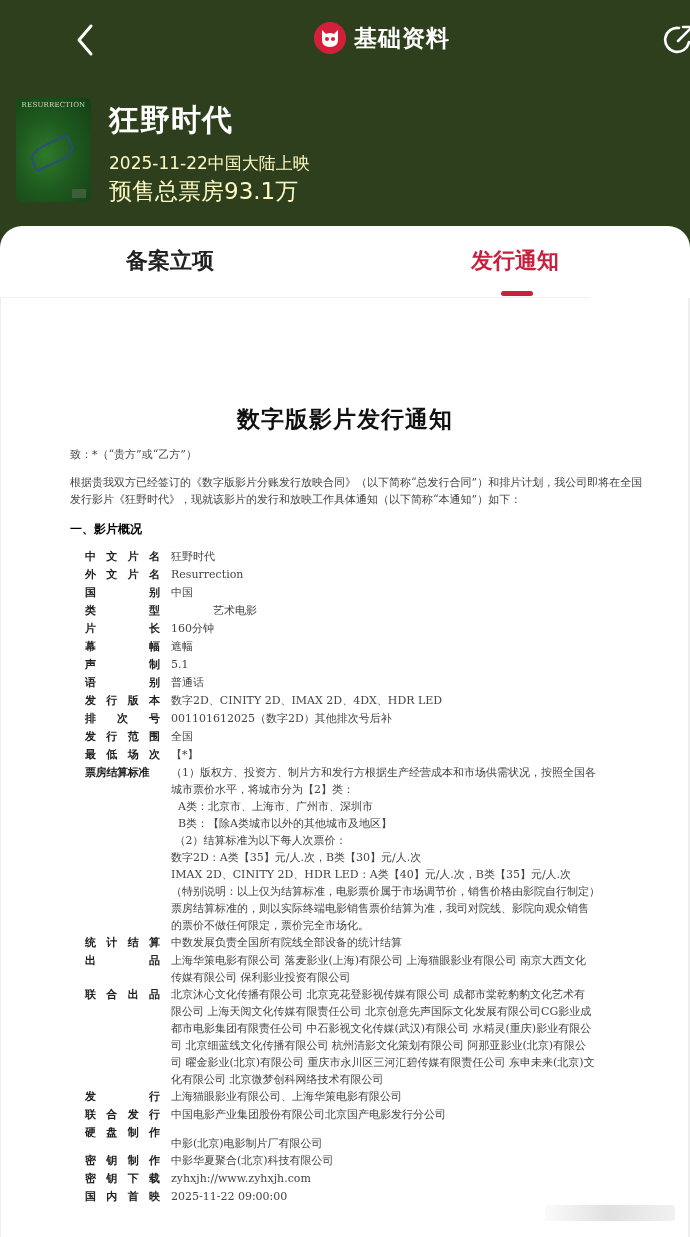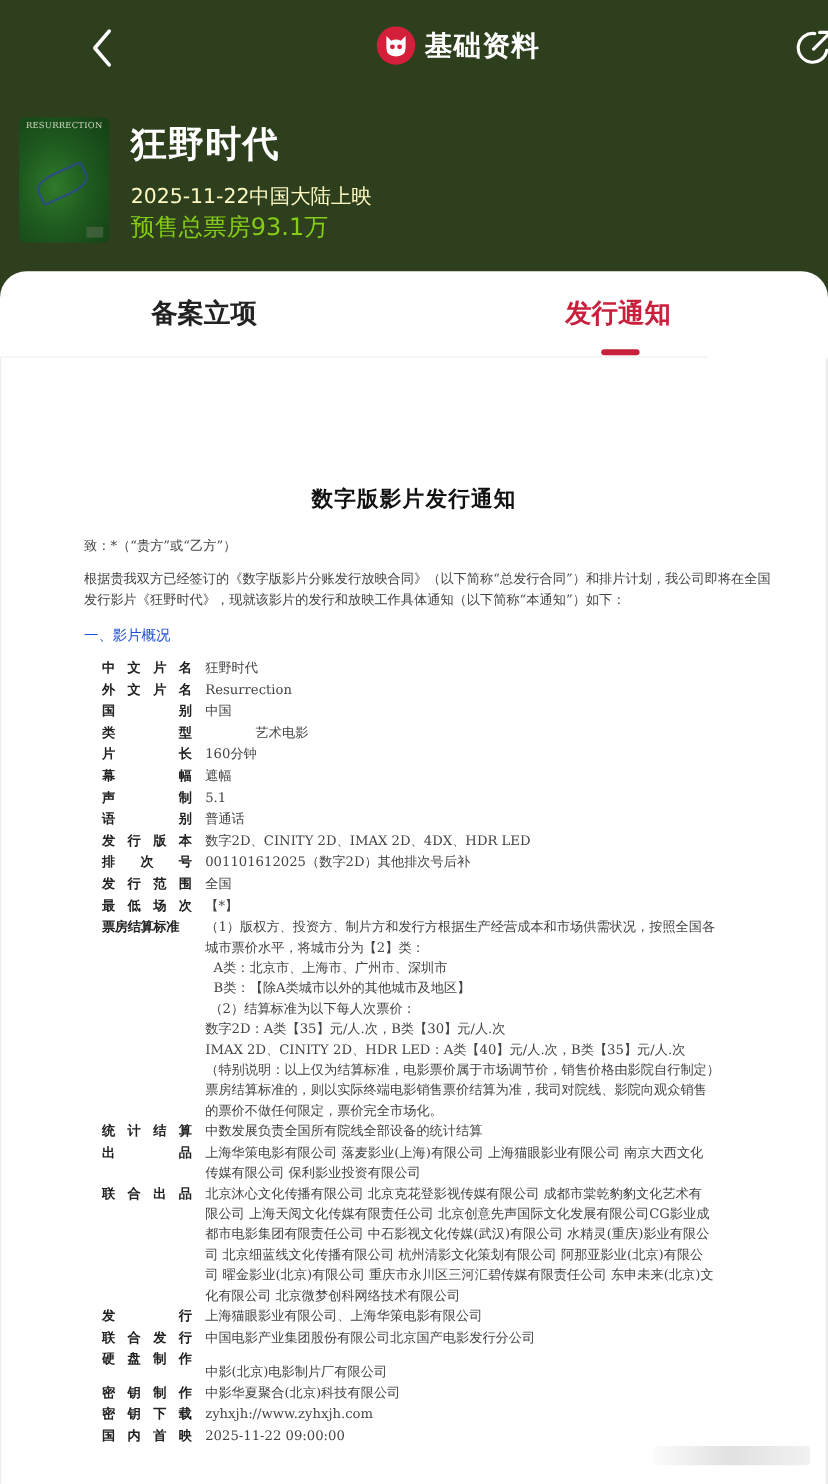--- a/index.html
+++ b/index.html
@@ -15,37 +15,37 @@
   .page-title { color: #ffffff; font-size: 23px; font-weight: bold; letter-spacing: 1px; }
 
   .movie { position: absolute; left: 16px; top: 98px; width: 660px; height: 110px; }
   .poster { position: absolute; left: 0; top: 0; width: 75px; height: 104px; border-radius: 5px; overflow: hidden;
             background: radial-gradient(ellipse at 40% 55%, #2f7a2a 0%, #1e5a1f 45%, #143e14 100%); }
   .poster-title { position: absolute; left: 2px; right: 2px; top: 3px; color: #cfd6c4; font-family: "DejaVu Serif", serif; font-size: 7px; letter-spacing: 0.2px; text-align: center; white-space: nowrap; overflow: hidden; }
   .poster-mark { position: absolute; left: 14px; top: 44px; width: 44px; height: 22px; border: 2px solid #2a4a8a; border-radius: 40% 10% 40% 10%; transform: rotate(-25deg); opacity: .85; }
   .poster-foot { position: absolute; right: 5px; bottom: 4px; width: 14px; height: 9px; background: #4d6646; opacity: .7; }
   .movie-name { position: absolute; left: 93px; top: 2px; color: #ffffff; font-size: 30px; font-weight: bold; letter-spacing: 1px; }
   .movie-date { position: absolute; left: 93px; top: 54px; color: #fef9c3; font-size: 17px; }
-  .movie-presale { position: absolute; left: 93px; top: 78px; color: #84cc16; font-size: 20px; }
+  .movie-presale { position: absolute; left: 93px; top: 78px; color: #fef9c3; font-size: 23px; }
 
   .sheet { position: absolute; left: 0; top: 226px; width: 690px; height: 1011px; background: #ffffff; border-radius: 22px 22px 0 0; }
   .tabs { position: absolute; left: 0; top: 0; width: 590px; height: 72px; border-bottom: 1px solid #f0f0f0; }
   .tab { position: absolute; top: 20px; font-size: 22px; font-weight: bold; cursor: pointer; }
   .tab-0 { left: 126px; color: #222222; }
   .tab-1 { left: 471px; color: #c8203d; }
   .tab-ind { position: absolute; left: 501px; top: 65px; width: 32px; height: 5px; border-radius: 3px; background: #c8203d; }
   .side-line { position: absolute; left: 0; top: 72px; width: 1px; height: 940px; background: #eeeeee; }
   .side-line-r { position: absolute; right: 0; top: 72px; width: 2px; height: 940px; background: #eeeeee; }
 
   .doc { position: absolute; left: 0; top: 72px; width: 690px; height: 939px; color: #333; }
-  .doc-title { position: absolute; left: 0; right: 0; top: 106px; text-align: center; font-size: 18px; font-weight: bold; color: #111; letter-spacing: 1px; }
+  .doc-title { position: absolute; left: 0; right: 0; top: 106px; text-align: center; font-size: 23px; font-weight: bold; color: #111; letter-spacing: 1px; }
   .doc-p { position: absolute; left: 70px; width: 580px; font-family: "DejaVu Serif", serif; font-size: 11px; color: #444; line-height: 17px; }
   .salutation { top: 148px; }
   .intro { top: 176px; }
-  .sec-head { position: absolute; left: 70px; top: 223px; font-size: 12px; font-weight: normal; color: #1d4ed8; }
+  .sec-head { position: absolute; left: 70px; top: 223px; font-size: 12px; font-weight: bold; color: #000000; }
 
   .rows { position: absolute; left: 85px; top: 250px; width: 560px; }
   .row { display: flex; font-size: 11px; line-height: 18px; }
   .row .lbl { width: 75px; flex: 0 0 75px; display: flex; justify-content: space-between; font-weight: bold; color: #222; font-family: "DejaVu Sans", sans-serif; }
   .row .val { flex: 1; padding-left: 11px; color: #444; font-family: "DejaVu Serif", serif; line-height: 17px; }
   .row .val span { display: block; }
   .lbl-wide { letter-spacing: -0.3px; justify-content: flex-start !important; }
 
   .watermark { position: absolute; left: 545px; top: 1205px; width: 130px; height: 16px; background: linear-gradient(90deg, rgba(210,210,210,0.1), rgba(200,200,200,0.55), rgba(210,210,210,0.3)); border-radius: 3px; }
 </style>

